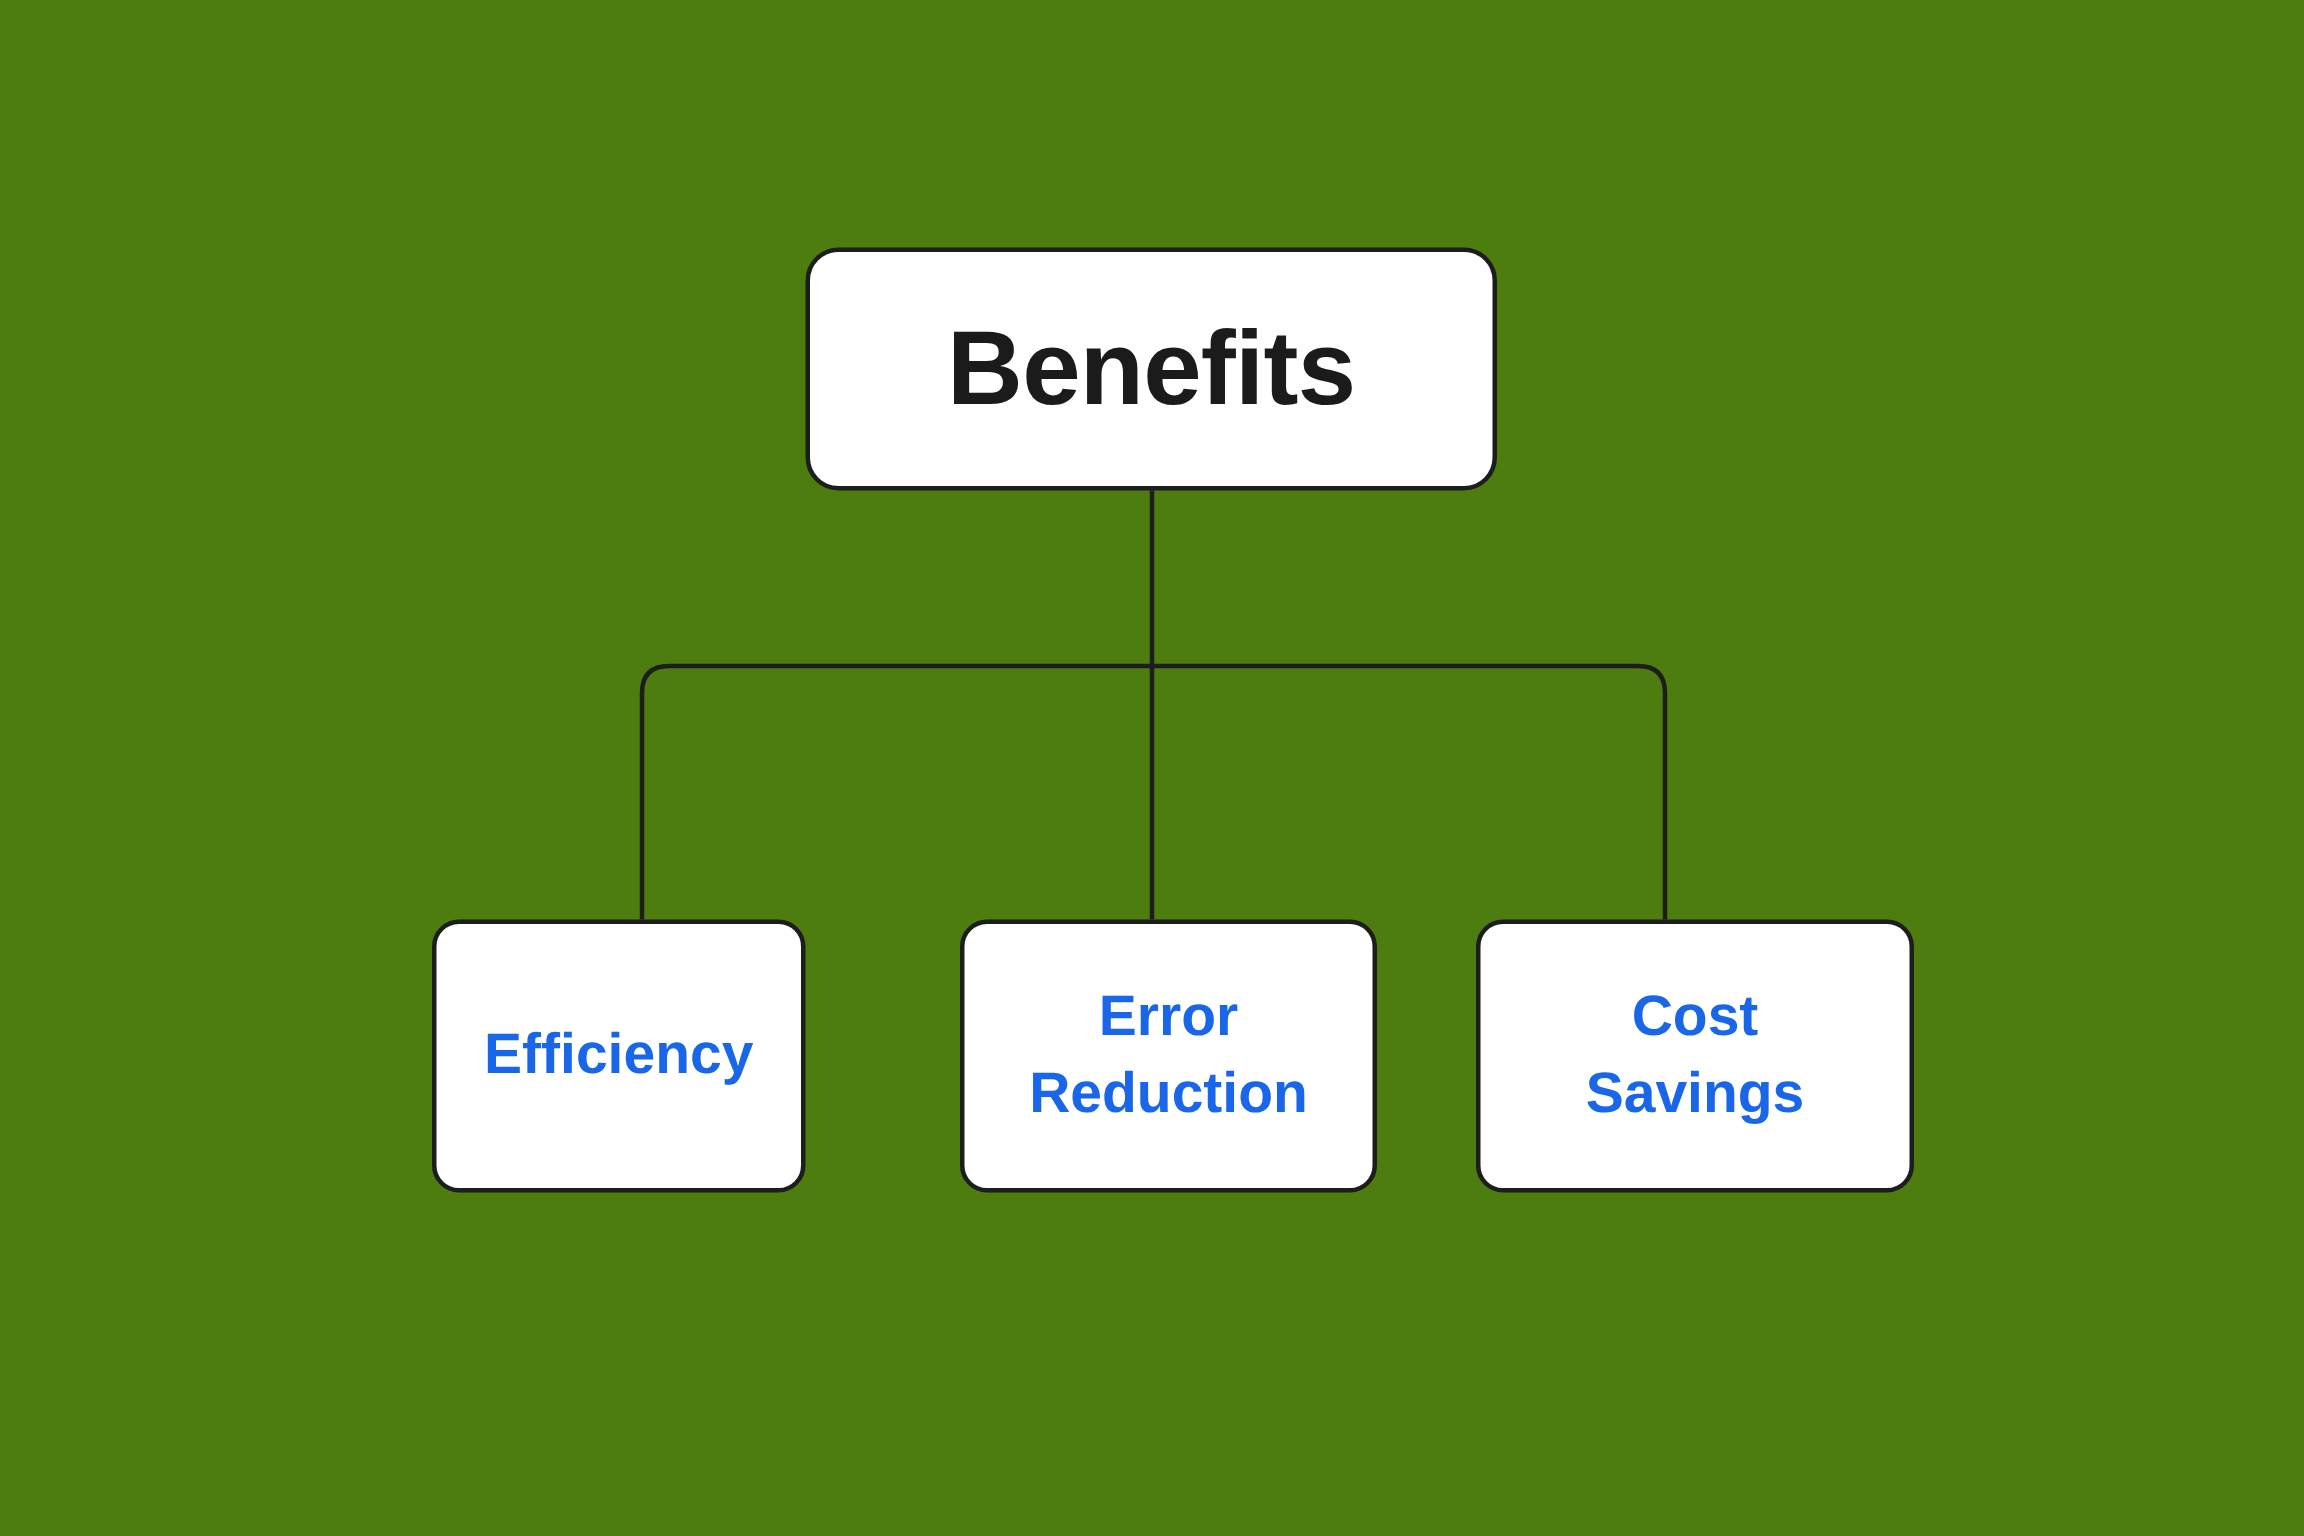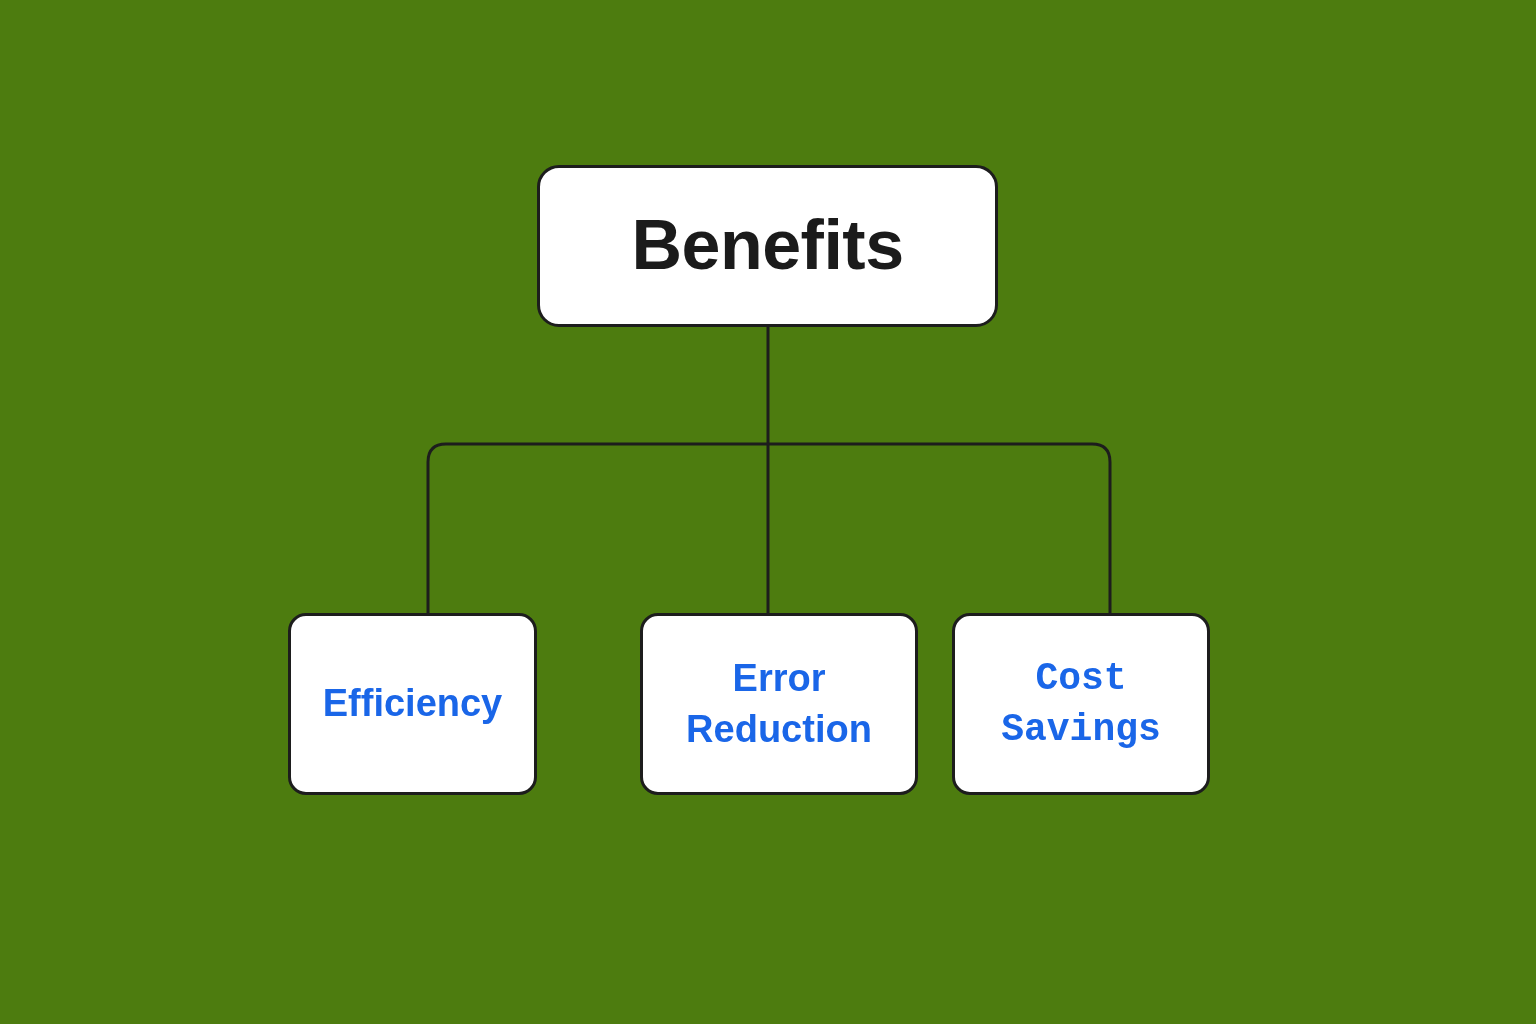--- a/index.html
+++ b/index.html
@@ -57,21 +57,21 @@
   }
   .node-child .node-label {
     font-size: 38px;
     font-weight: bold;
     color: #1a66e8;
     line-height: 1.35;
     white-space: pre-line;
   }
   #child-0 { left: 288px; width: 249px; }
   #child-1 { left: 628px; width: 278px; margin-left: 12px; }
-  #child-2 { left: 952px; width: 258px; font-family: Liberation Mono, monospace; }
+  #child-2 { left: 984px; width: 292px; }
 </style>
 </head>
 <body>
 
 <div id="canvas">
 
   <svg id="connector-layer" viewBox="0 0 1536 1024" xmlns="http://www.w3.org/2000/svg">
 
     <path d="M 768 327 L 768 613" fill="none" stroke="#1d1d1d" stroke-width="3" stroke-linecap="butt"></path>
 

